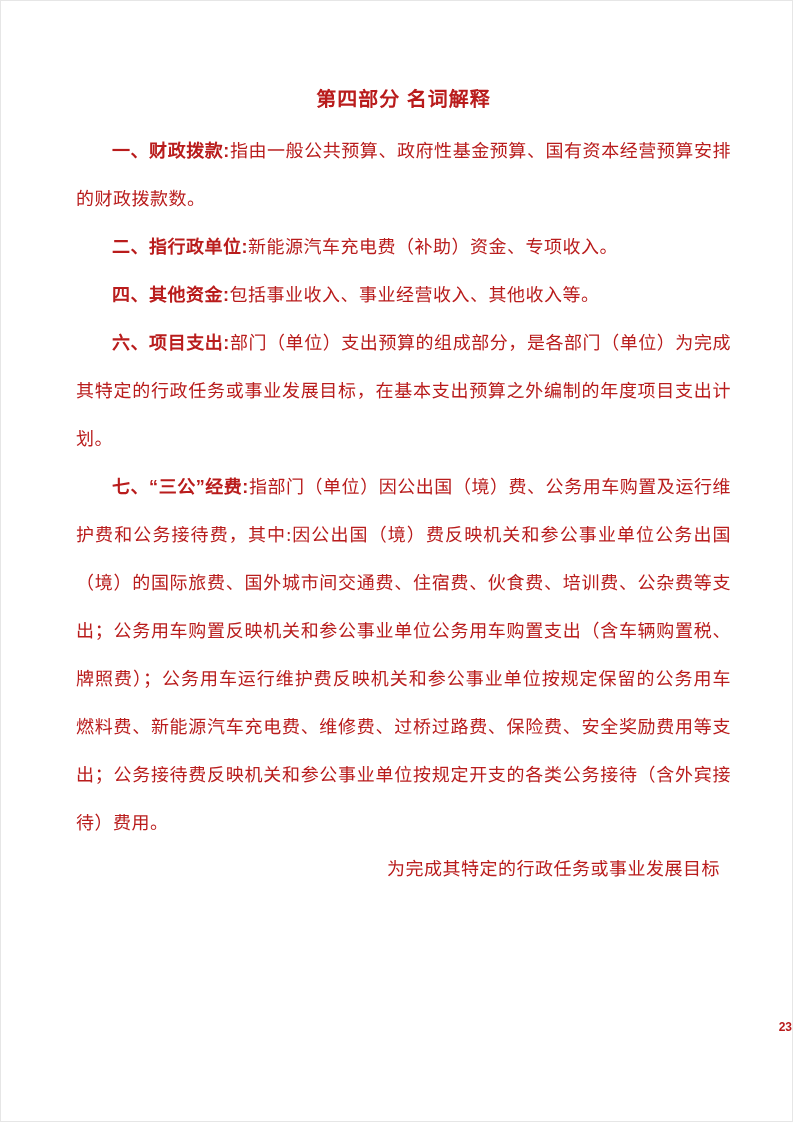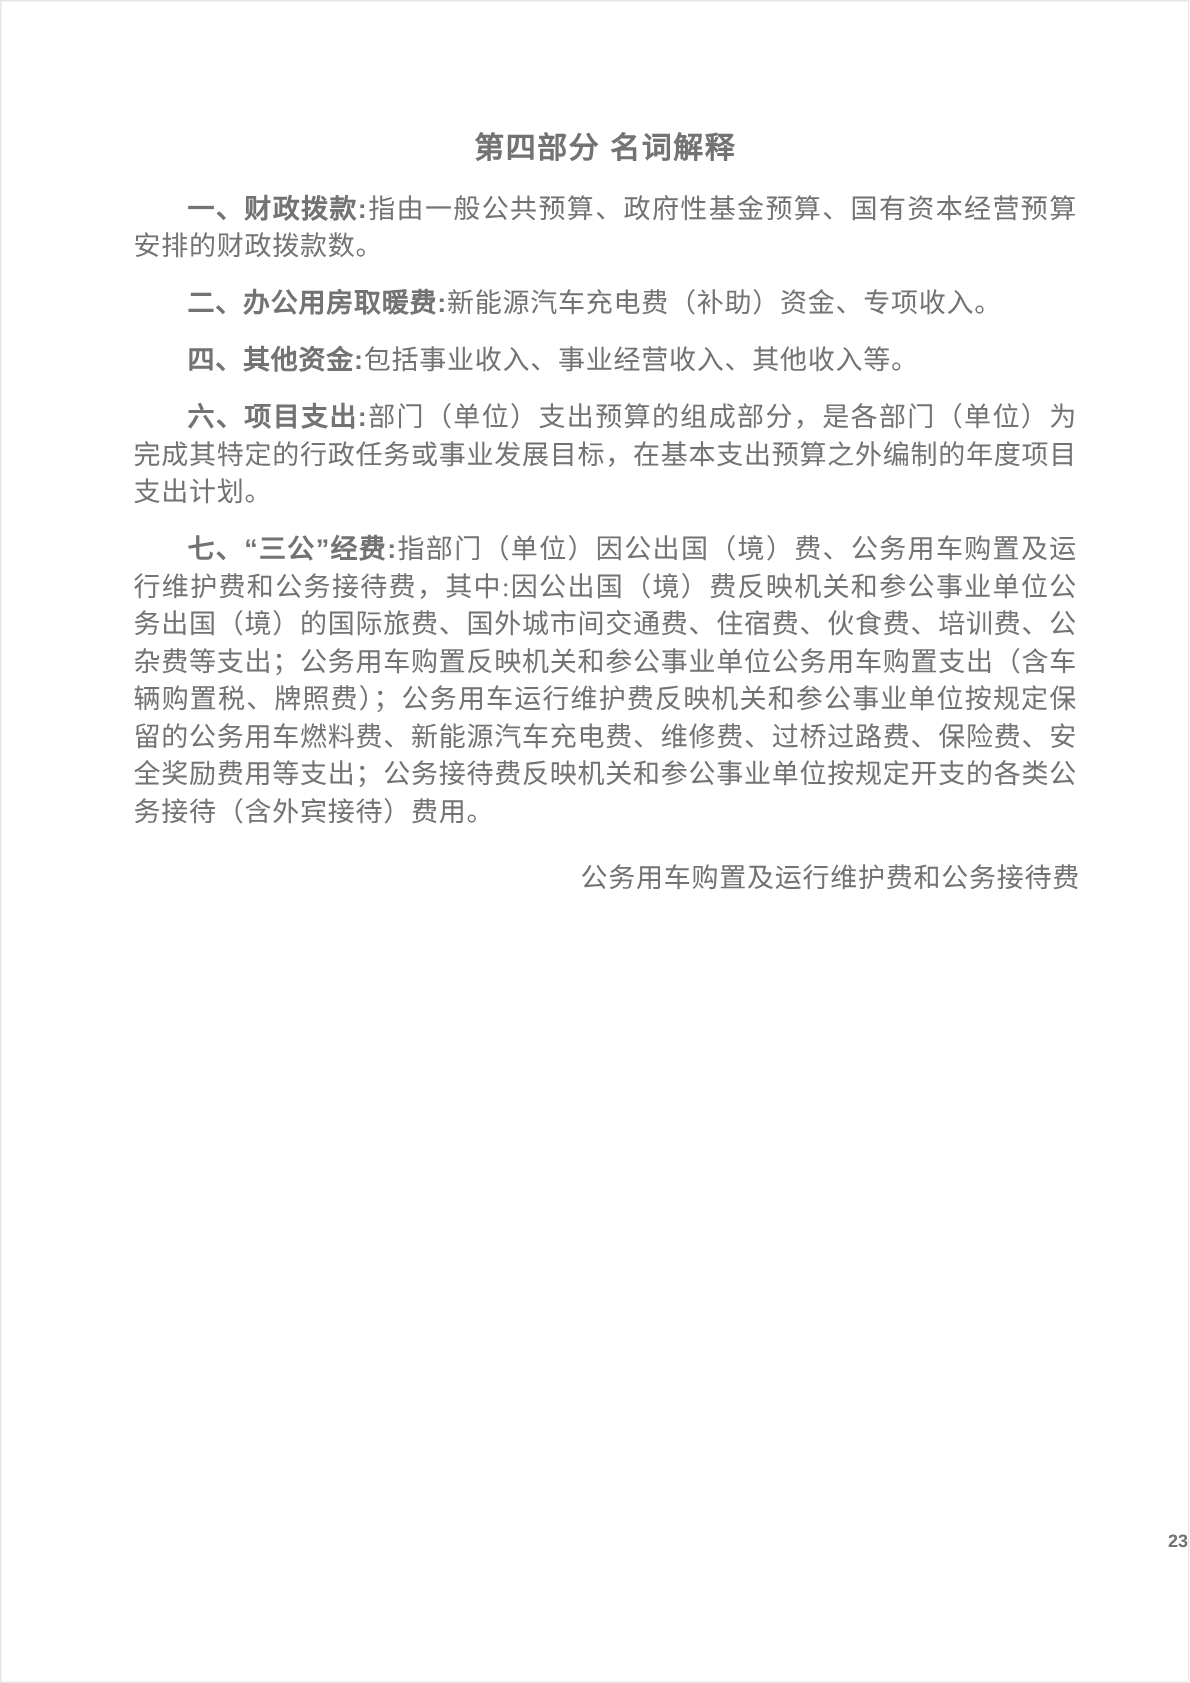--- a/index.html
+++ b/index.html
@@ -9,41 +9,41 @@
   }
   .page {
     position: relative;
     width: 793px;
     height: 1122px;
     background: #ffffff;
     box-sizing: border-box;
     border: 1px solid #e6e6e6;
     overflow: hidden;
     font-family: "Liberation Serif", "DejaVu Serif", serif;
-    color: #737373;
+    color: #b91c1c;
   }
   .content {
     position: absolute;
     left: 75px;
     top: 84px;
     width: 655px;
   }
   .doc-title {
     margin: 0 0 14px 0;
     font-size: 20px;
     line-height: 28px;
     font-weight: 700;
     text-align: center;
     font-family: "Liberation Sans", "DejaVu Sans", sans-serif;
     letter-spacing: 1px;
   }
   p.item {
-    margin: 13px;
+    margin: 0;
     font-size: 18px;
-    line-height: 25px;
+    line-height: 48px;
     text-indent: 2em;
     text-align: justify;
     letter-spacing: 0.5px;
   }
   p.item .term {
     font-weight: 700;
     font-family: "Liberation Sans", "DejaVu Sans", sans-serif;
   }
   .signature-block {
     margin-top: 4px;
@@ -70,31 +70,31 @@
 </head>
 <body>
 
 <div class="page">
   <div class="content">
 
     <h1 class="doc-title">第四部分 名词解释</h1>
 
     <p class="item"><span class="term">一、财政拨款:</span><span class="definition">指由一般公共预算、政府性基金预算、国有资本经营预算安排的财政拨款数。</span></p>
 
-    <p class="item"><span class="term">二、办公用房取暖费:</span><span class="definition">新能源汽车充电费（补助）资金、专项收入。</span></p>
+    <p class="item"><span class="term">二、指行政单位:</span><span class="definition">新能源汽车充电费（补助）资金、专项收入。</span></p>
 
 
     <p class="item"><span class="term">四、其他资金:</span><span class="definition">包括事业收入、事业经营收入、其他收入等。</span></p>
 
 
     <p class="item"><span class="term">六、项目支出:</span><span class="definition">部门（单位）支出预算的组成部分，是各部门（单位）为完成其特定的行政任务或事业发展目标，在基本支出预算之外编制的年度项目支出计划。</span></p>
 
     <p class="item"><span class="term">七、“三公”经费:</span><span class="definition">指部门（单位）因公出国（境）费、公务用车购置及运行维护费和公务接待费，其中:因公出国（境）费反映机关和参公事业单位公务出国（境）的国际旅费、国外城市间交通费、住宿费、伙食费、培训费、公杂费等支出；公务用车购置反映机关和参公事业单位公务用车购置支出（含车辆购置税、牌照费）；公务用车运行维护费反映机关和参公事业单位按规定保留的公务用车燃料费、新能源汽车充电费、维修费、过桥过路费、保险费、安全奖励费用等支出；公务接待费反映机关和参公事业单位按规定开支的各类公务接待（含外宾接待）费用。</span></p>
 
 
     <div class="signature-block">
-      <span class="line">公务用车购置及运行维护费和公务接待费</span>
+      <span class="line">为完成其特定的行政任务或事业发展目标</span>
     </div>
 
   </div>
 
   <div class="page-number">23</div>
 </div>
 
 </body></html>

